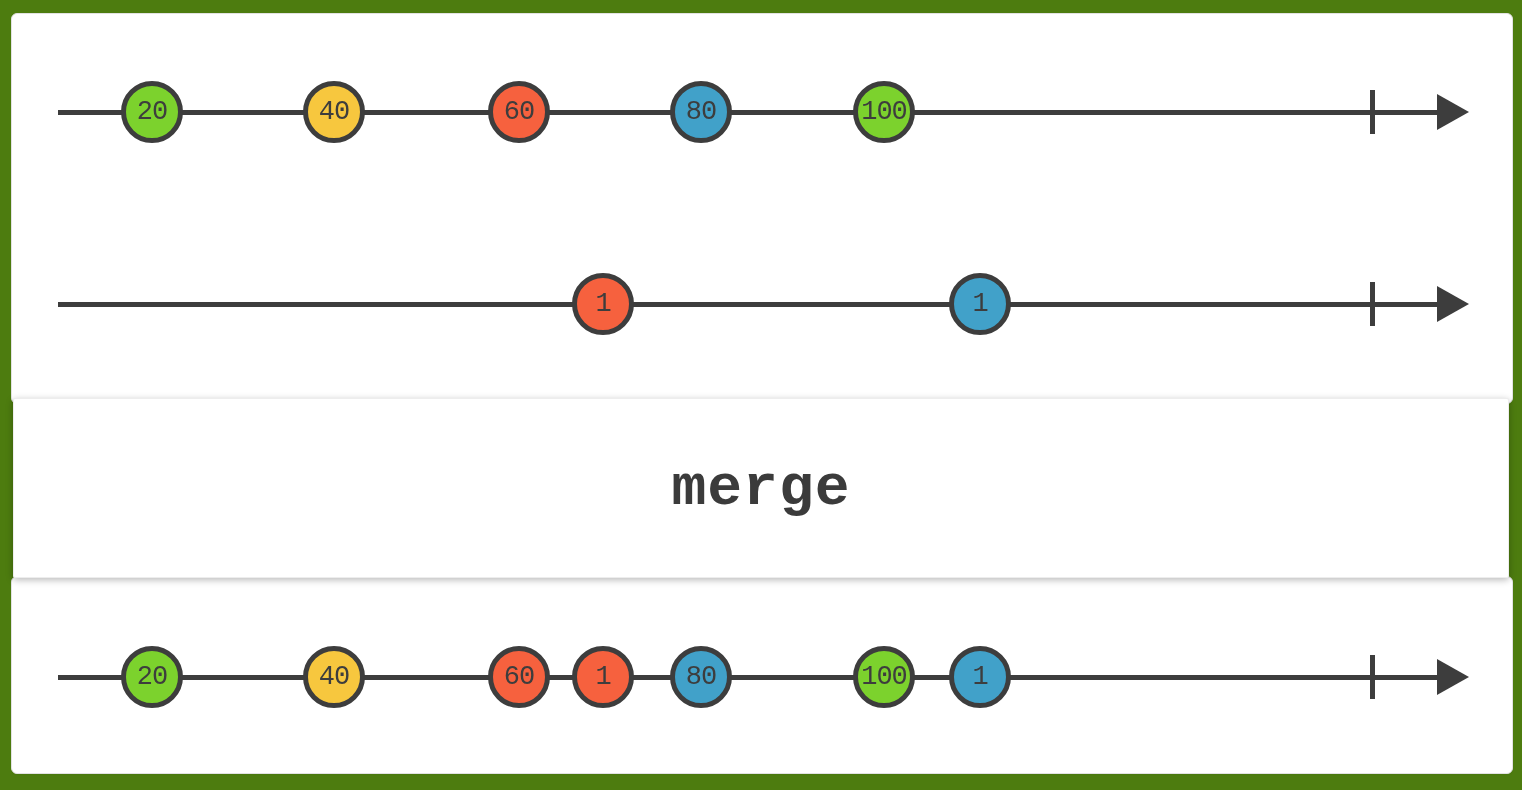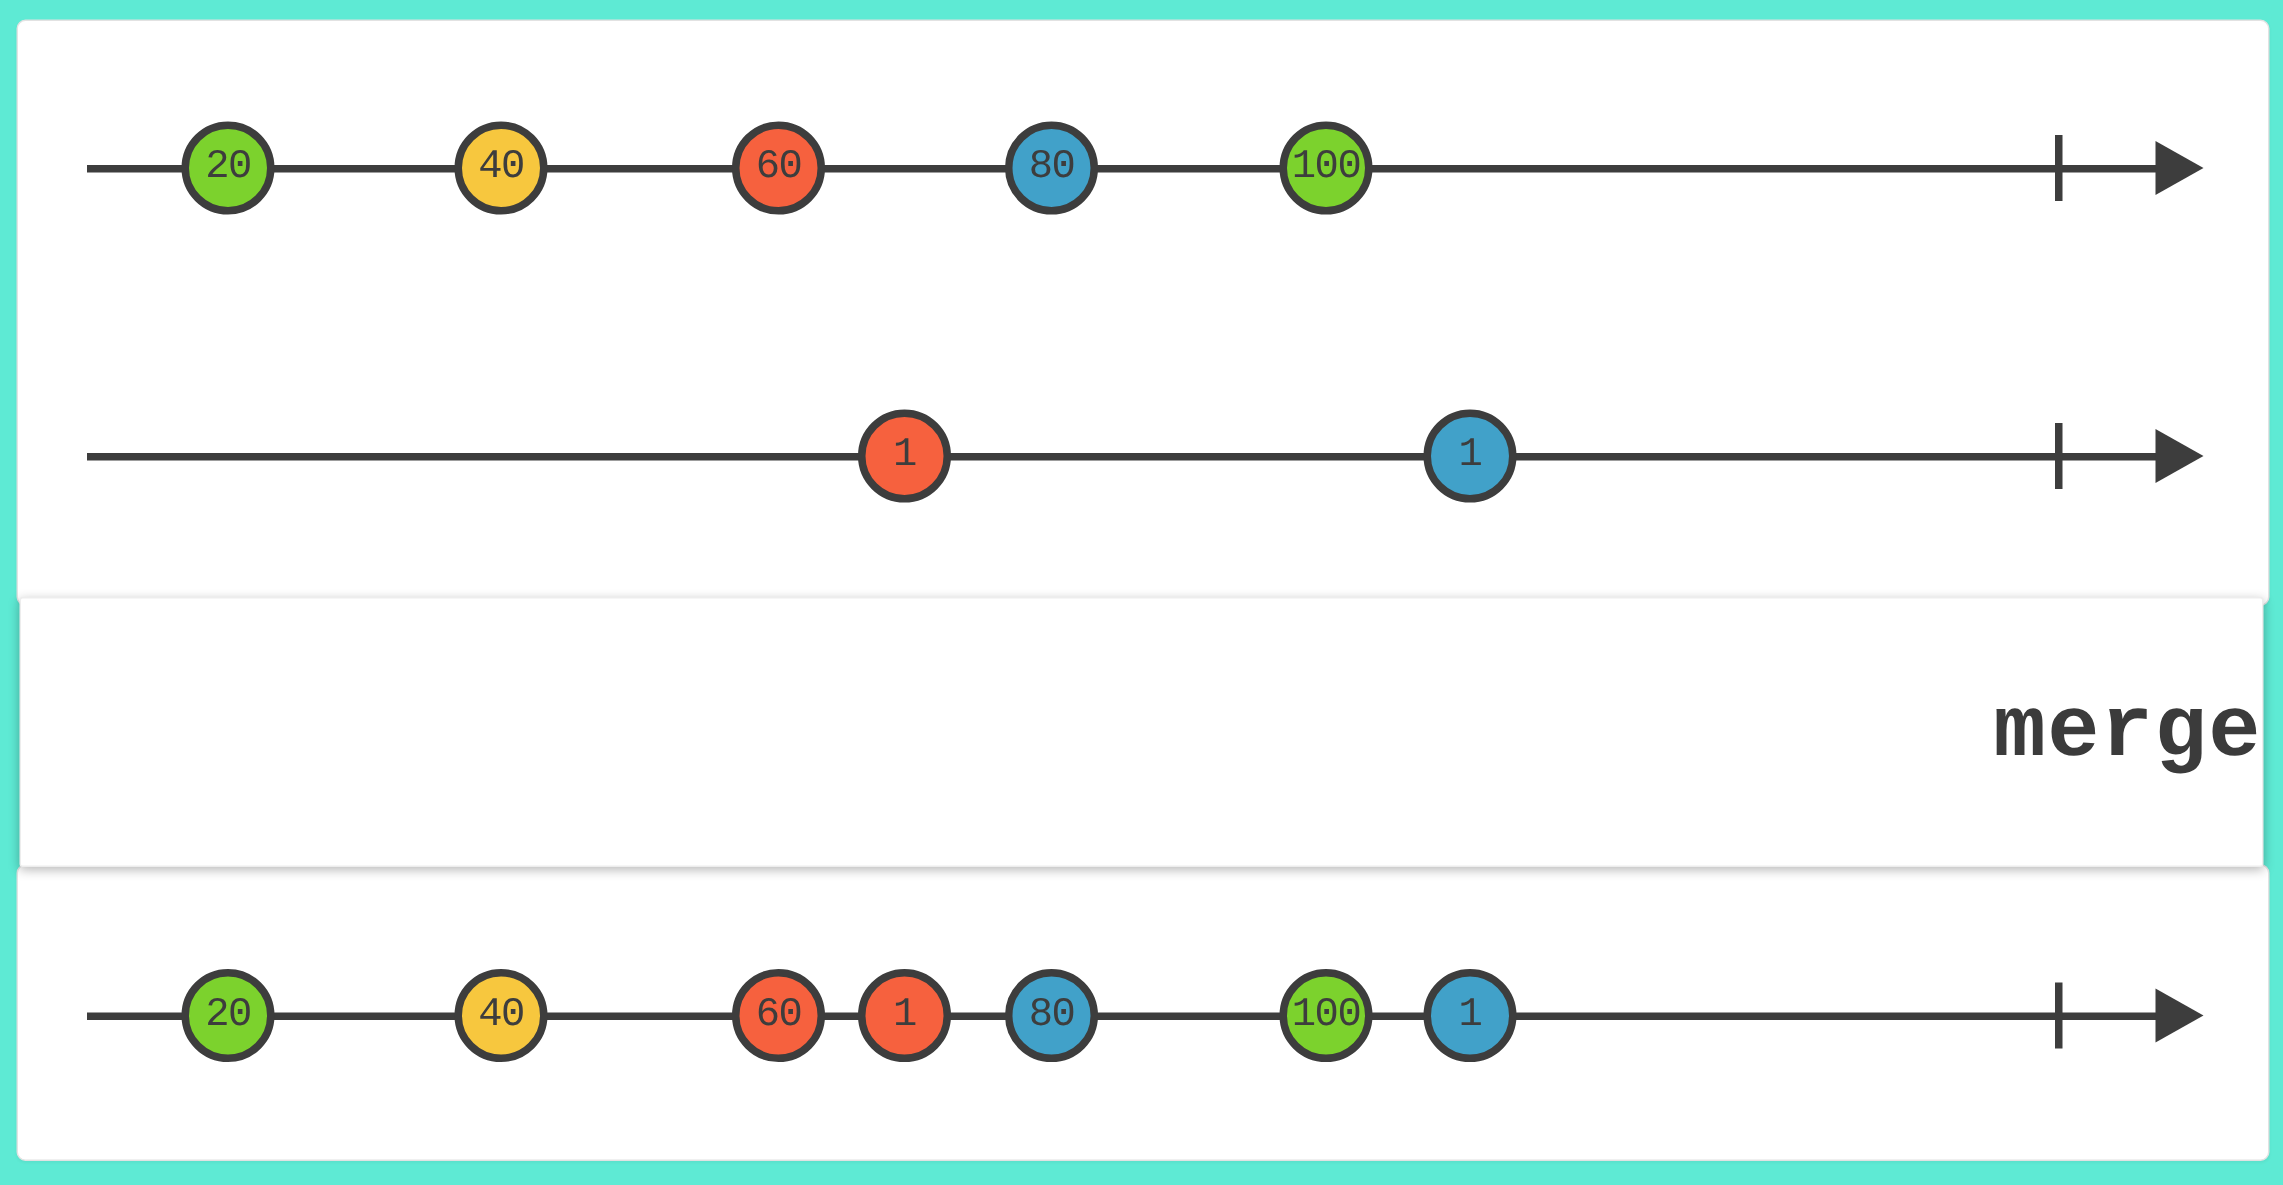--- a/index.html
+++ b/index.html
@@ -6,21 +6,21 @@
     margin: 0;
     padding: 0;
     background: #ffffff;
     font-family: "Liberation Mono", "DejaVu Sans Mono", monospace;
   }
   .stage {
     position: relative;
     width: 1522px;
     height: 790px;
     overflow: hidden;
-    background: #5eead4;
+    background: #4d7c0f;
     font-family: Liberation Mono, monospace;
   }
   .panel {
     position: absolute;
     left: 11px;
     width: 1500px;
     background: #ffffff;
     border: 1px solid #e2e2e2;
     border-radius: 6px;
     box-shadow: 0 1px 2px rgba(0,0,0,0.04);
@@ -35,21 +35,21 @@
     top: 398px;
     width: 1494px;
     height: 178px;
     background: #ffffff;
     border: 1px solid #ededed;
     border-radius: 2px;
     box-shadow: 0 2px 7px rgba(0,0,0,0.28);
     z-index: 2;
     display: flex;
     align-items: center;
-    justify-content: flex-end;
+    justify-content: center;
   }
   .operator span {
     font-size: 58px;
     font-weight: 700;
     color: #3b3b3b;
     letter-spacing: 1px;
   }
 
   .timeline {
     position: absolute;

